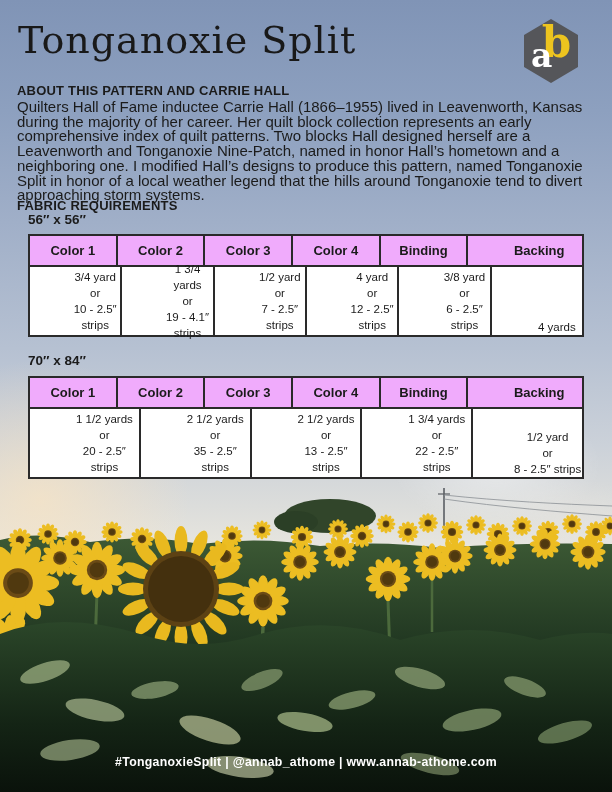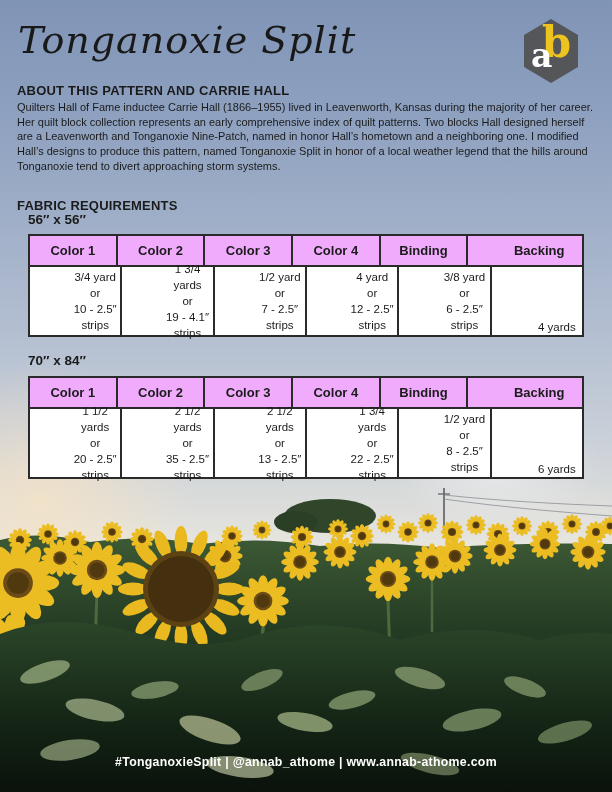--- a/index.html
+++ b/index.html
@@ -11,29 +11,29 @@
       #8094b6 0%, #8da0bf 14%, #a0afc8 28%, #b6c1d2 44%,
       #cbd1d9 56%, #dcdddb 64%, #e9e7df 70%, #edebe3 76%, #edebe3 100%);
   }
   .glow{position:absolute;left:-110px;top:360px;width:300px;height:280px;pointer-events:none;
     background:radial-gradient(closest-side,rgba(248,228,196,.75),rgba(248,228,196,0));}
   .clouds{position:absolute;right:-40px;top:400px;width:260px;height:160px;pointer-events:none;opacity:.55;
     background:
       radial-gradient(closest-side at 40% 40%,rgba(255,255,255,.8),rgba(255,255,255,0)),
       radial-gradient(closest-side at 70% 75%,rgba(230,228,224,.9),rgba(230,228,224,0));}
   .title{position:absolute;left:18px;top:18px;margin:0;
-    font-family:"DejaVu Serif",serif;font-style:italic;font-weight:500;
+    font-family:"DejaVu Serif",serif;font-weight:500;
     font-size:38px;letter-spacing:1px;color:#191919;}
   .logo{position:absolute;left:524px;top:19px;width:54px;height:64px;background:#55565a;
     clip-path:polygon(50% 0,100% 25%,100% 75%,50% 100%,0 75%,0 25%);}
   .logo .la,.logo .lb{position:absolute;font-family:"DejaVu Serif",serif;font-weight:bold;line-height:1;}
   .logo .lb{right:7px;top:3px;font-size:42px;color:#edc41f;z-index:1;}
   .logo .la{left:7px;top:20px;font-size:33px;color:#ffffff;z-index:2;}
   .h-about{position:absolute;left:17px;top:83px;font-size:13px;font-weight:bold;letter-spacing:.2px;}
-  .para{position:absolute;left:17px;top:100px;width:586px;font-size:11px;line-height:14.7px;}
+  .para{position:absolute;left:17px;top:100px;width:586px;font-size:15px;line-height:14.7px;}
   .h-fabric{position:absolute;left:17px;top:191px;font-size:13px;font-weight:bold;letter-spacing:.2px;margin-top:7px;}
   .size-label{position:absolute;left:28px;font-size:13.5px;font-weight:bold;}
   .size-table{position:absolute;left:28px;width:556px;background:#ffffff;
     border:2px solid #2a2a2a;box-sizing:border-box;}
   .thead{display:flex;height:29px;background:#f0abfc;border-bottom:2px solid #2a2a2a;}
   .th{flex:1;display:flex;align-items:center;justify-content:center;
     font-size:13px;font-weight:bold;border-right:2px solid #2a2a2a;}
   .th:last-child{border-right:none;padding-left:28px;}
   .tbody{display:flex;height:68px;}
   .td{flex:1;display:flex;flex-direction:column;align-items:center;justify-content:center;
@@ -133,23 +133,20 @@
       </div>
       <div class="td">
         <div>1 3/4 yards</div>
         <div>or</div>
         <div>22 - 2.5″ strips</div>
       </div>
       <div class="td">
         <div>1/2 yard</div>
         <div>or</div>
         <div>8 - 2.5″ strips</div>
-      </div>
-      <div class="td">
-        <div>6 yards</div>
       </div>
     </div>
   </div>
 
   <svg class="photo" viewBox="0 0 612 310" aria-hidden="true">
     <defs>
       <linearGradient id="fieldG" x1="0" y1="0" x2="0" y2="1">
         <stop offset="0" stop-color="#3d5a35"></stop>
         <stop offset="0.45" stop-color="#1f3520"></stop>
         <stop offset="1" stop-color="#0c150d"></stop>

